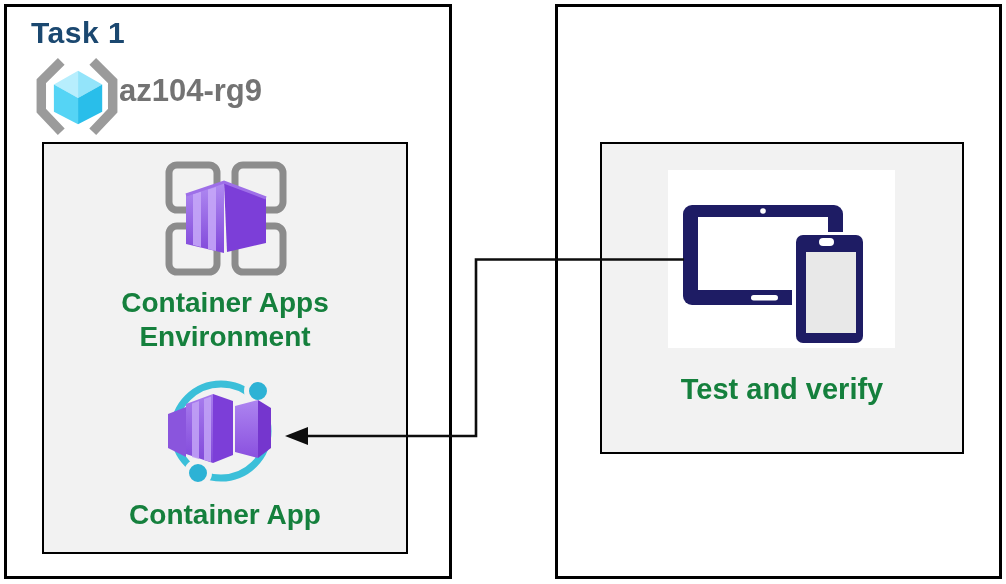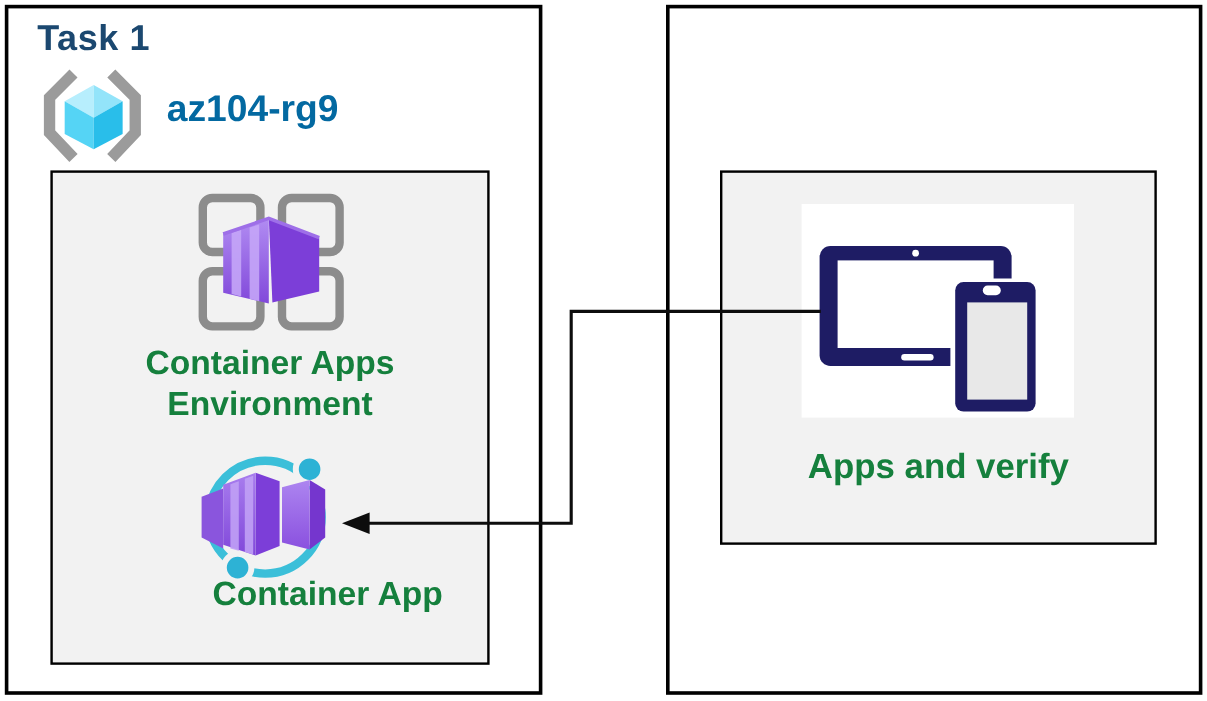--- a/index.html
+++ b/index.html
@@ -12,38 +12,38 @@
     border:3px solid #000000; box-sizing:border-box;
   }
   #task1 { left:4px;  width:448px; }
   #task2 { left:555px; width:447px; }
   .task-title {
     position:absolute; left:24px; top:9px;
     font-size:30px; font-weight:700; color:#1B4870; letter-spacing:0.5px;
   }
   .rg-row-icon { position:absolute; left:28px; top:48px; }
   .rg-label {
-    position:absolute; left:132px; top:66px;
-    font-size:31px; font-weight:700; color:#0369a1;
+    position:absolute; left:112px; top:66px;
+    font-size:31px; font-weight:700; color:#737373;
   }
   .panel {
     position:absolute; background:#F2F2F2; border:2px solid #000000;
     box-sizing:border-box;
   }
   #panel1 { left:35px; top:135px; width:366px; height:412px; }
   #panel2 { left:42px; top:135px; width:364px; height:312px; }
   .env-icon { position:absolute; left:119px; top:16px; }
   .caption {
     position:absolute; width:100%; text-align:center;
     font-size:28px; font-weight:700; color:#15803d; line-height:34px;
   }
   .env-caption { top:142px; }
   .env-caption span { display:inline-block; max-width:310px; }
   .app-icon { position:absolute; left:121px; top:233px; }
-  .app-caption { top:334px;padding-left:48px; }
+  .app-caption { top:354px; }
   .device-card {
     position:absolute; left:66px; top:26px; width:227px; height:178px;
     background:#ffffff;
   }
   .verify-caption { top:228px; font-size:29px; }
   .connector-layer {
     position:absolute; left:0; top:0; width:1006px; height:584px;
     z-index:10; pointer-events:none;
   }
 </style>
@@ -126,21 +126,21 @@
           <rect x="15" y="35" width="160" height="100" rx="9" fill="#1E1C64"></rect>
           <rect x="30" y="47" width="130" height="73" fill="#ffffff"></rect>
           <circle cx="95" cy="41" r="2.8" fill="#ffffff"></circle>
           <rect x="83" y="125" width="27" height="5.5" rx="2.7" fill="#ffffff"></rect>
           <rect x="124" y="62" width="74" height="114" rx="9" fill="#ffffff"></rect>
           <rect x="128" y="65" width="67" height="108" rx="7" fill="#1E1C64"></rect>
           <rect x="138" y="82" width="50" height="81" fill="#E8E8E8"></rect>
           <rect x="151" y="68" width="15" height="8" rx="4" fill="#ffffff"></rect>
         </svg>
       </div>
-      <div class="caption verify-caption">Apps and verify</div>
+      <div class="caption verify-caption">Test and verify</div>
     </div>
   </div>
 
   <svg class="connector-layer">
     <polyline points="684,259.5 476,259.5 476,436 306,436" fill="none" stroke="#0d0d0d" stroke-width="2.6"></polyline>
     <polygon points="285,436 308,427 308,445" fill="#0d0d0d"></polygon>
   </svg>
 
 </div>
 

